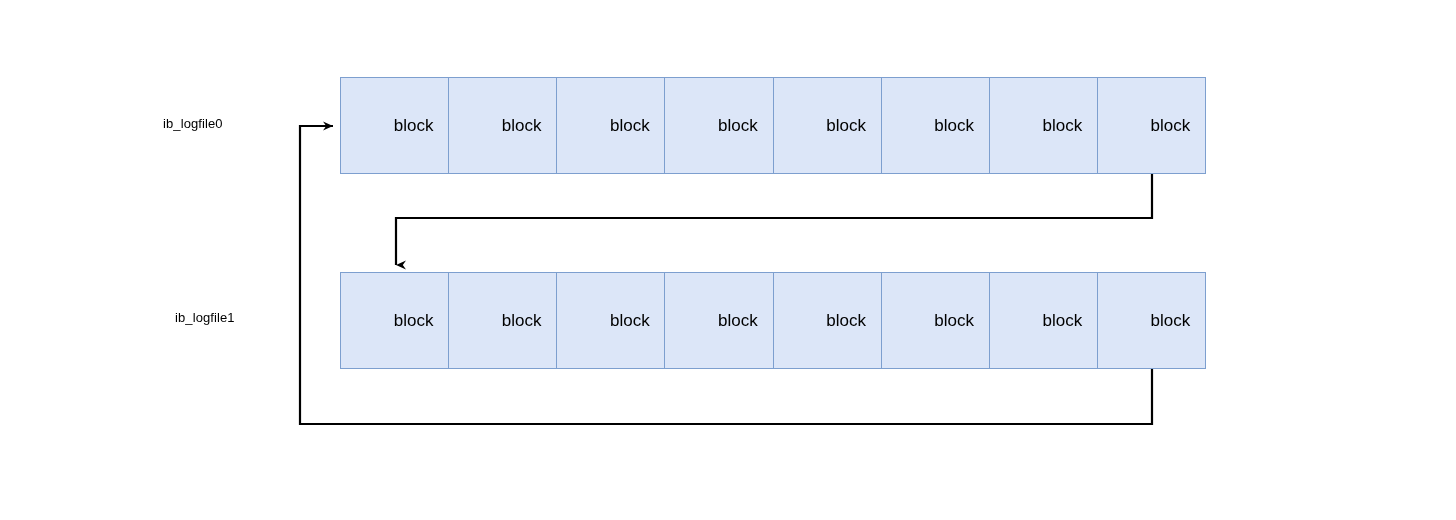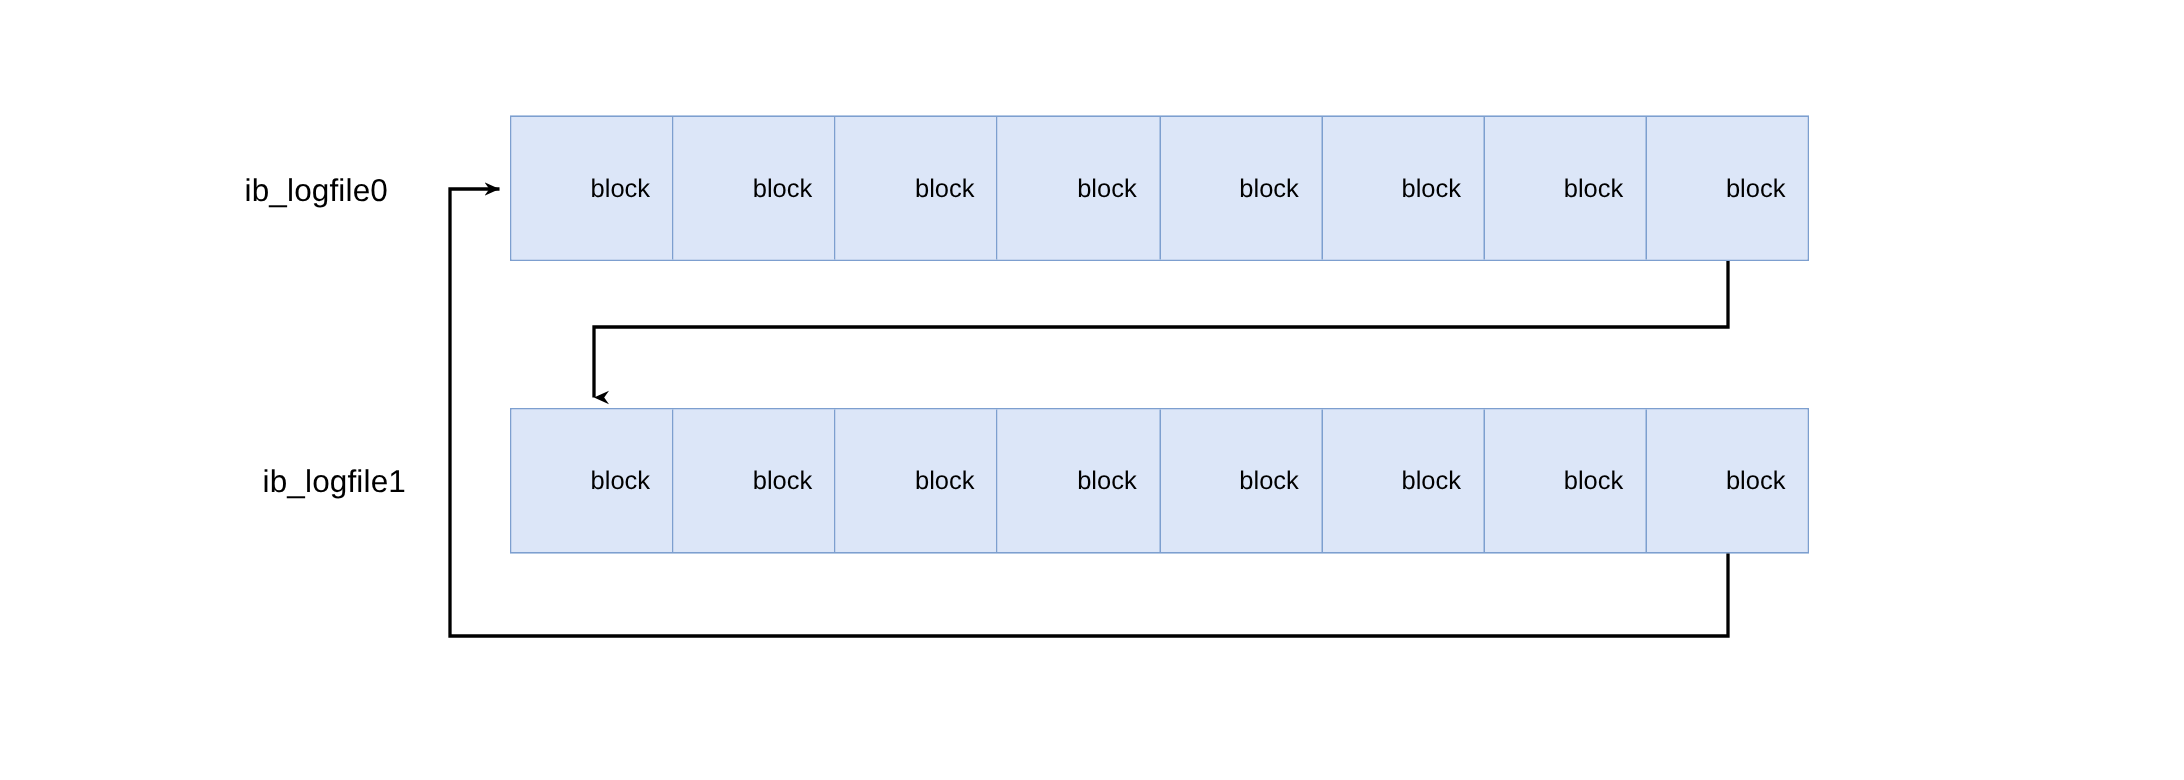--- a/index.html
+++ b/index.html
@@ -14,21 +14,21 @@
     font-family: "Liberation Sans", sans-serif;
   }
   #canvas {
     position: relative;
     width: 1456px;
     height: 520px;
     background: #ffffff;
   }
   .row-label {
     position: absolute;
-    font-size: 21px;
+    font-size: 13px;
     color: #000000;
     white-space: nowrap;
     line-height: 1;
     letter-spacing: 0.1px;
   }
   .block-row {
     position: absolute;
     display: flex;
     box-sizing: border-box;
     border: 1.6px solid #7d9fcf;

